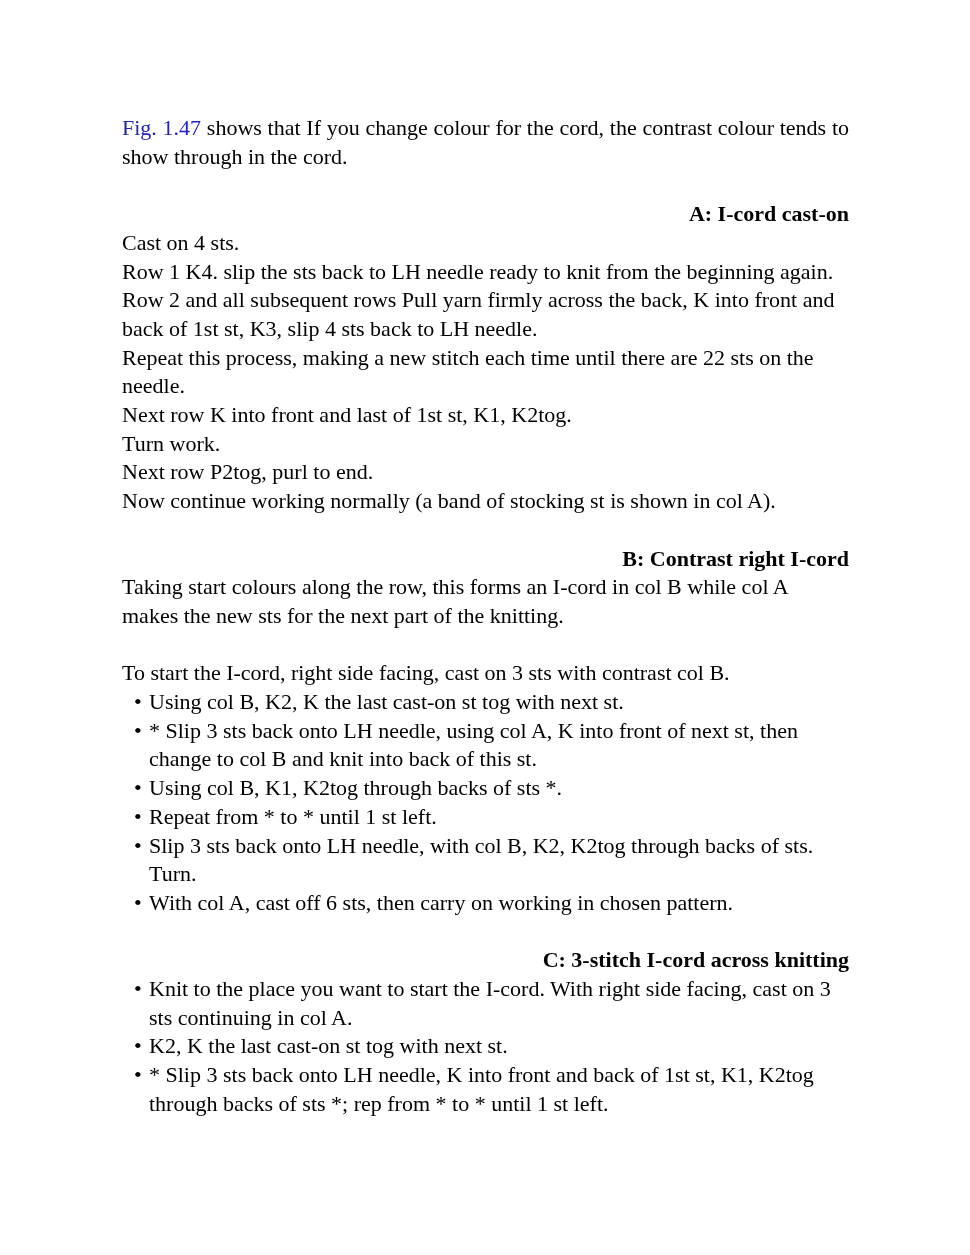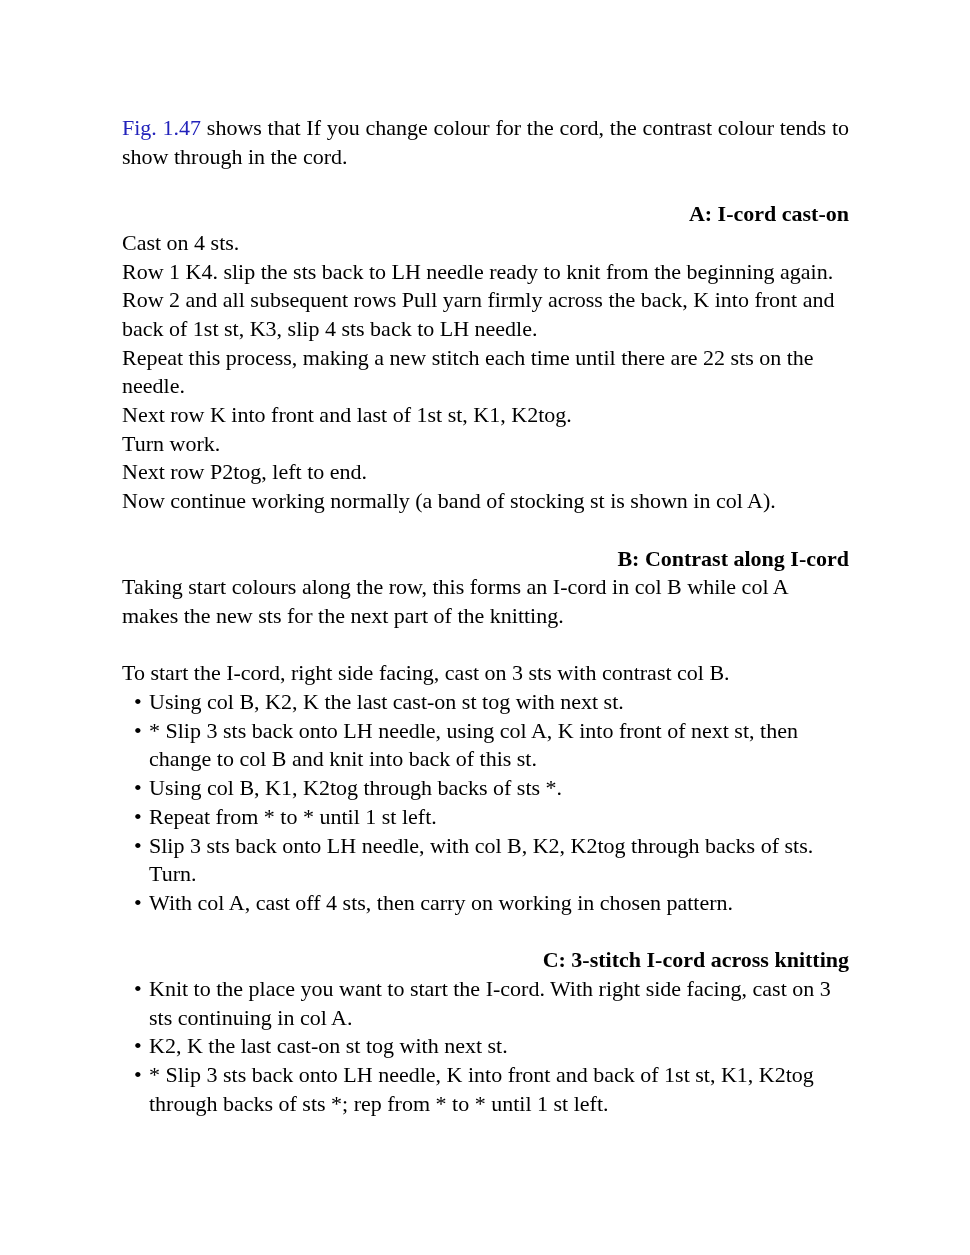--- a/index.html
+++ b/index.html
@@ -57,38 +57,38 @@
 
   <div class="gap"></div>
 
   <p class="heading">A: I-cord cast-on</p>
   <p><span class="b"></span><span>Cast on 4 sts.</span></p>
   <p><span class="b">Row 1</span><span> K4. slip the sts back to LH needle ready to knit from the beginning again.</span></p>
   <p><span class="b">Row 2 and all subsequent rows</span><span> Pull yarn firmly across the back, K into front and back of 1st st, K3, slip 4 sts back to LH needle.</span></p>
   <p><span class="b"></span><span>Repeat this process, making a new stitch each time until there are 22 sts on the needle.</span></p>
   <p><span class="b">Next row</span><span> K into front and last of 1st st, K1, K2tog.</span></p>
   <p><span class="b"></span><span>Turn work.</span></p>
-  <p><span class="b">Next row</span><span> P2tog, left to end.</span></p>
+  <p><span class="b">Next row</span><span> P2tog, purl to end.</span></p>
   <p><span class="b"></span><span>Now continue working normally (a band of stocking st is shown in col A).</span></p>
 
   <div class="gap"></div>
 
-  <p class="heading">B: Contrast along I-cord</p>
+  <p class="heading">B: Contrast right I-cord</p>
   <p>Taking start colours along the row, this forms an I-cord in col B while col A makes the new sts for the next part of the knitting.</p>
 
   <div class="gap"></div>
 
   <p>To start the I-cord, right side facing, cast on 3 sts with contrast col B.</p>
   <ul class="bullets">
     <li><span class="bullet">•</span><span>Using col B, K2, K the last cast-on st tog with next st.</span></li>
     <li><span class="bullet">•</span><span>* Slip 3 sts back onto LH needle, using col A, K into front of next st, then change to col B and knit into back of this st.</span></li>
     <li><span class="bullet">•</span><span>Using col B, K1, K2tog through backs of sts *.</span></li>
     <li><span class="bullet">•</span><span>Repeat from * to * until 1 st left.</span></li>
     <li><span class="bullet">•</span><span>Slip 3 sts back onto LH needle, with col B, K2, K2tog through backs of sts. Turn.</span></li>
-    <li><span class="bullet">•</span><span>With col A, cast off 4 sts, then carry on working in chosen pattern.</span></li>
+    <li><span class="bullet">•</span><span>With col A, cast off 6 sts, then carry on working in chosen pattern.</span></li>
   </ul>
 
   <div class="gap"></div>
 
   <p class="heading">C: 3-stitch I-cord across knitting</p>
   <ul class="bullets">
     <li><span class="bullet">•</span><span>Knit to the place you want to start the I-cord. With right side facing, cast on 3 sts continuing in col A.</span></li>
     <li><span class="bullet">•</span><span>K2, K the last cast-on st tog with next st.</span></li>
     <li><span class="bullet">•</span><span>* Slip 3 sts back onto LH needle, K into front and back of 1st st, K1, K2tog through backs of sts *; rep from * to * until 1 st left.</span></li>
   </ul>

